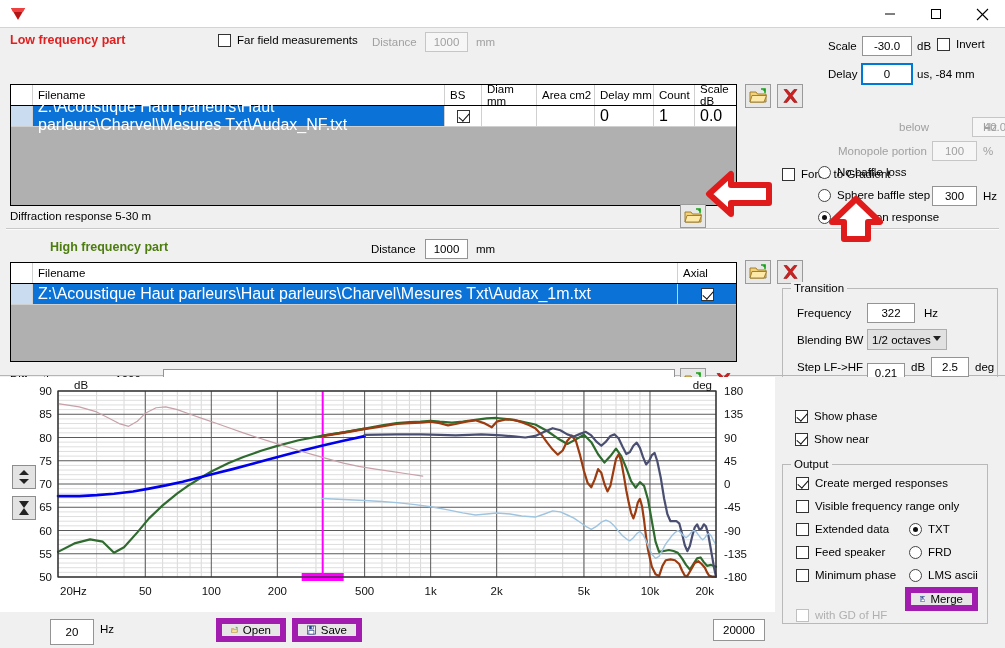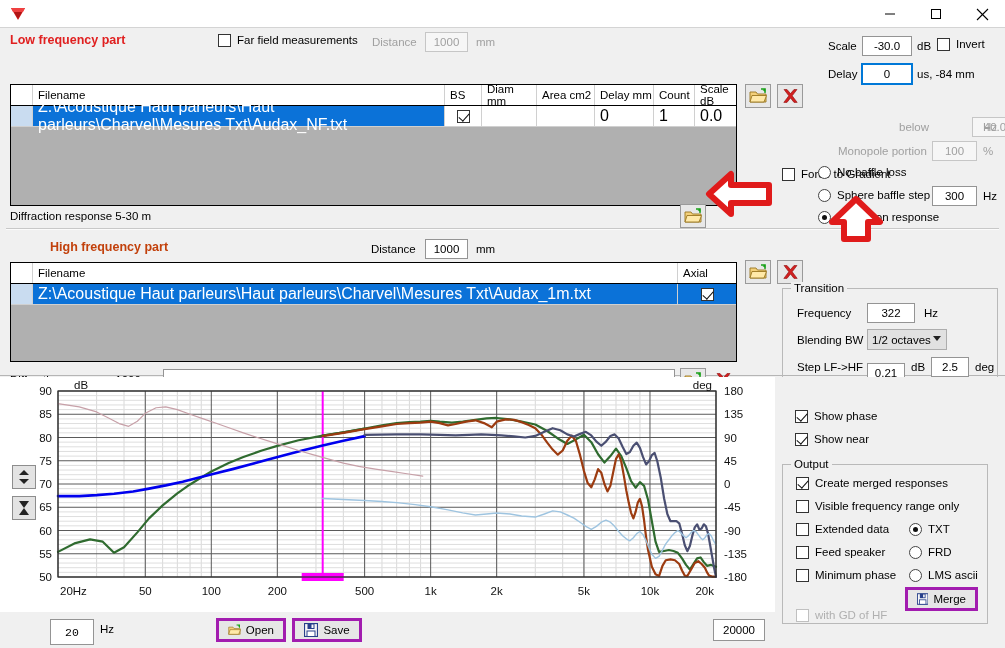--- a/index.html
+++ b/index.html
@@ -25,21 +25,21 @@
   .win-btn{ width:46px; height:28px; display:flex; align-items:center; justify-content:center;
             font-size:13px; color:#000; }
   .win-btn svg{ display:block; }
 
   
   .panel{ position:absolute; left:0; top:28px; width:1005px; height:348px; background:#f0f0f0;
           border-bottom:1px solid #b5b5b5;}
 
   .sect-title{ font-weight:bold; font-size:12.5px; }
   .lf-title{ color:#e02020; }
-  .hf-title{ color:#c2410c;padding-left:40px; }
+  .hf-title{ color:#4d7c0f;padding-left:40px; }
 
   .lbl{ font-size:11.5px; color:#000; }
   .lbl.dim{ color:#a0a0a0; }
 
   input.tb{
     border:1px solid #949494; background:#fff; height:20px; font-size:11.5px;
     font-family:"Liberation Sans", sans-serif; padding:0 3px; color:#000;
   }
   input.tb.center{ text-align:center; }
   input.tb.dim{ color:#a0a0a0; background:#f6f6f6; border-color:#c6c6c6; }
@@ -84,21 +84,21 @@
   select.dd{
     height:21px; font-size:11.5px; font-family:"Liberation Sans", sans-serif;
     border:1px solid #adadad; background:#e1e1e1; color:#000; padding-left:4px;
     -webkit-appearance:none; appearance:none;
   }
   .ddwrap{ position:relative; display:inline-block; }
   .ddwrap .arw{ position:absolute; right:6px; top:7px; pointer-events:none;
                 width:0;height:0;border-left:4px solid transparent;border-right:4px solid transparent;
                 border-top:5px solid #222; }
 
-  .btn{ border:3px solid #a21caf; background:#e6e6e6; height:24px; display:flex;
+  .btn{ border:6px solid #a21caf; background:#e6e6e6; height:24px; display:flex;
         align-items:center; justify-content:center; gap:5px; font-size:11.5px; padding:0 9px;}
 
   hr.sep{ border:none; border-top:1px solid #c8c8c8; border-bottom:1px solid #fbfbfb;
           margin:0; position:absolute; }
 
   
   .chartarea{ position:absolute; left:0; top:377px; width:775px; height:271px; background:#fff; }
   .rightcol{ position:absolute; left:776px; top:377px; width:229px; height:271px; background:#f0f0f0;}
 
   .navbtn{ width:24px; height:24px; border:1px solid #8d8d8d; background:#e3e3e3;
@@ -442,21 +442,21 @@
   </div>
   <div class="navbtn" style="position:absolute; left:12px; top:119px;">
     <svg width="14" height="16" viewBox="0 0 14 16">
       <path d="M2 1 L12 1 L7 8 Z" fill="#222"></path>
       <path d="M7 8 L12 15 L2 15 Z" fill="#222"></path>
     </svg>
   </div>
 </div>
 
 <div class="bottombar">
-  <input class="tb center" style="position: absolute; left: 50px; top: 7px; width: 44px; height: 26px; font-family: Liberation Mono, monospace;" value="20">
+  <input class="tb center" style="position: absolute; left: 50px; top: 7px; width: 44px; height: 26px;" value="20">
   <div class="lbl" style="position:absolute; left:100px; top:11px;">Hz</div>
 
   <div class="btn" style="position:absolute; left:216px; top:6px; width:70px;">
     <svg width="16" height="14" viewBox="0 0 18 16">
       <path d="M1 4 L7 4 L8.5 6 L17 6 L17 14 L1 14 Z" fill="#f3d07a" stroke="#9a7620" stroke-width="0.9"></path>
       <path d="M3 7.5 L17.5 7.5 L15 14 L1 14 Z" fill="#ffe9a8" stroke="#9a7620" stroke-width="0.9"></path>
       <path d="M12 1 L16 1 L16 5" fill="none" stroke="#17a017" stroke-width="1.4"></path>
       <path d="M16.5 0.5 L16.5 4 L13.5 2 Z" fill="#17a017"></path>
     </svg>
     <span>Open</span>

